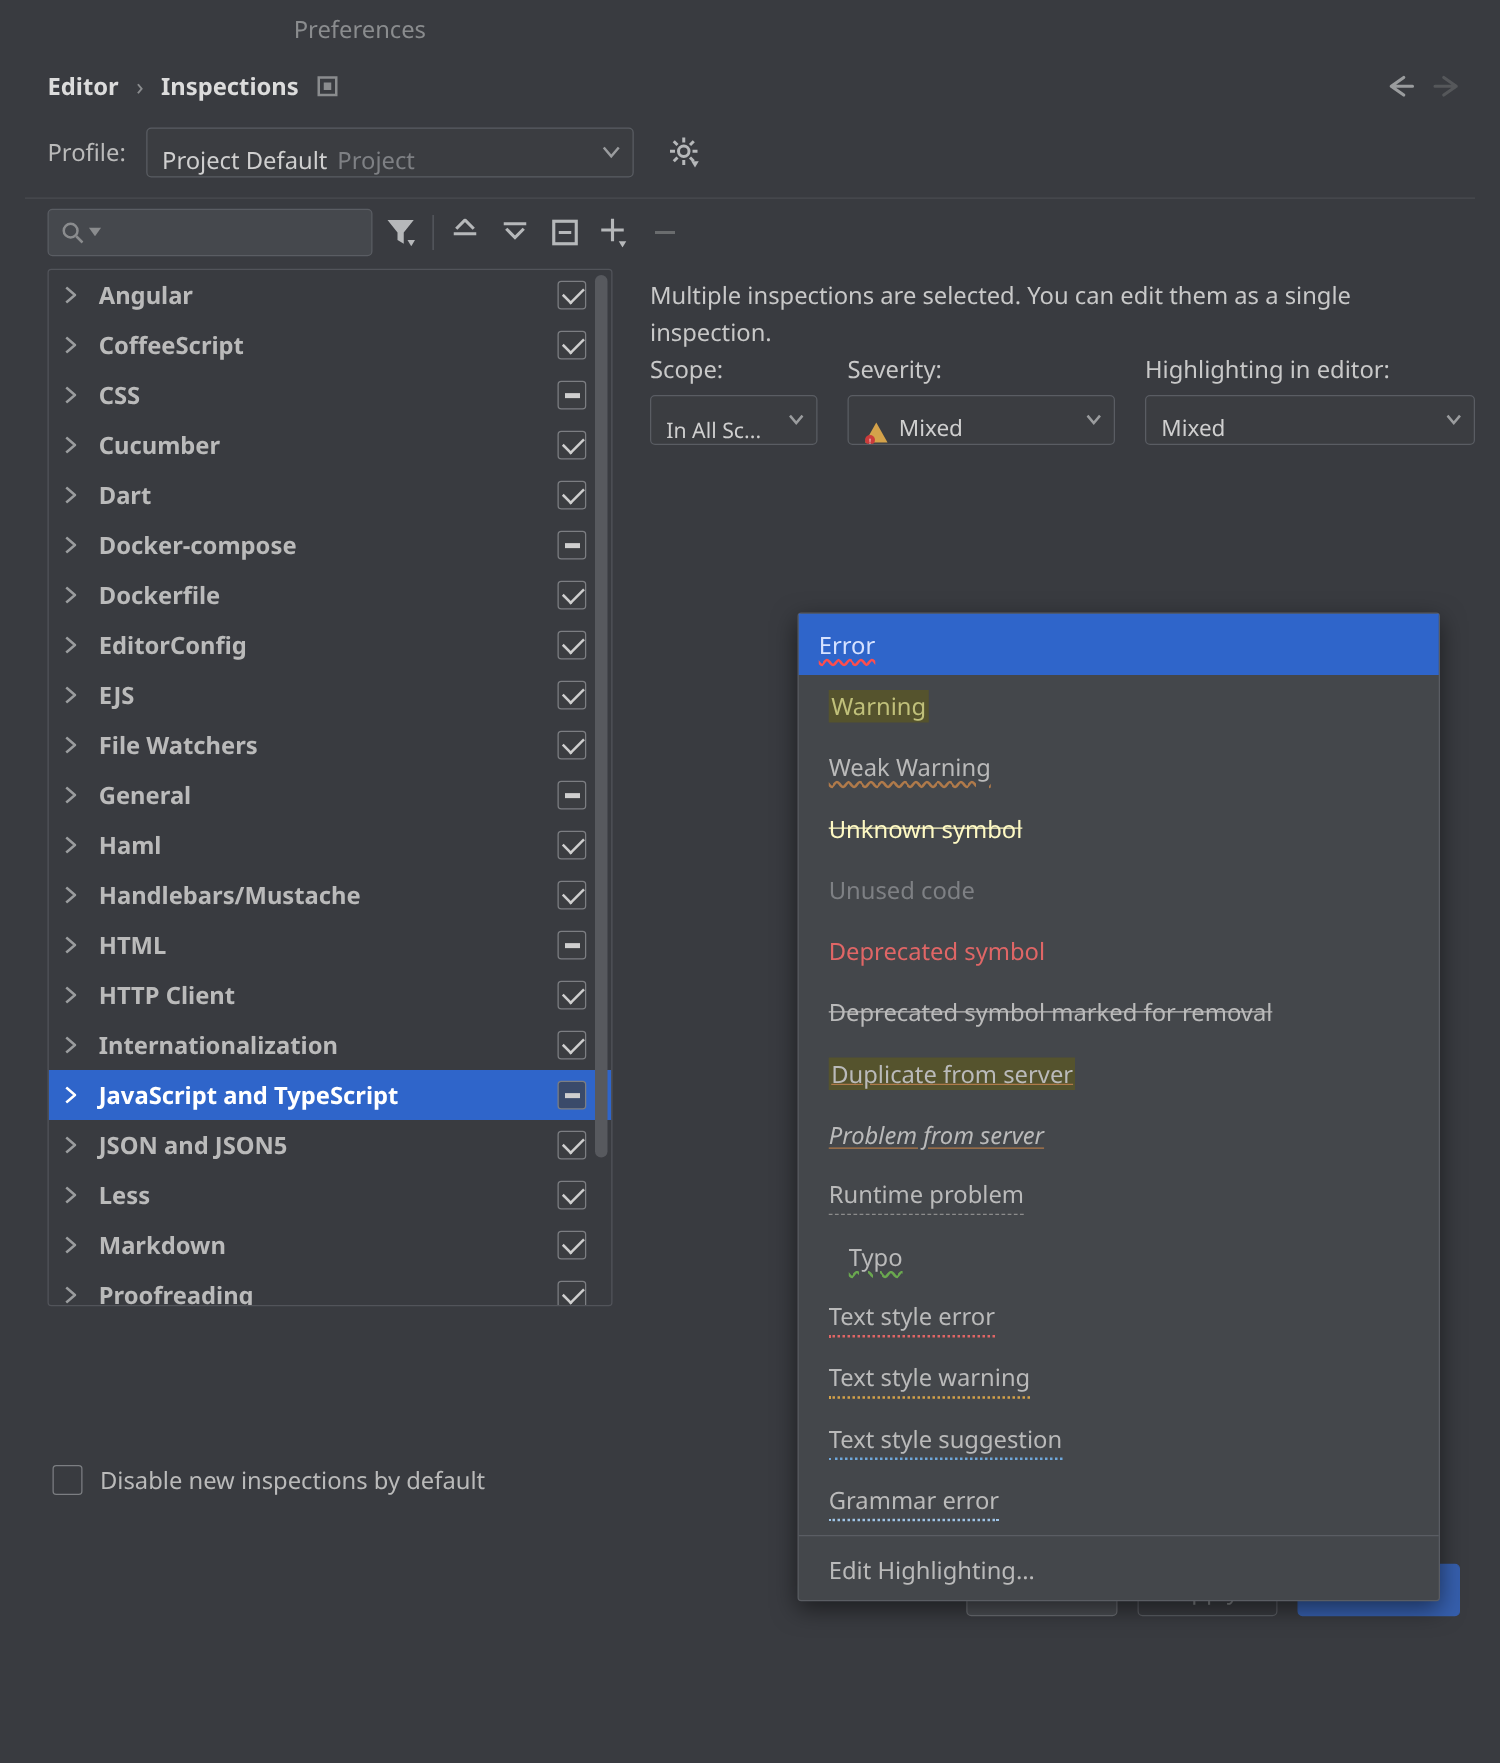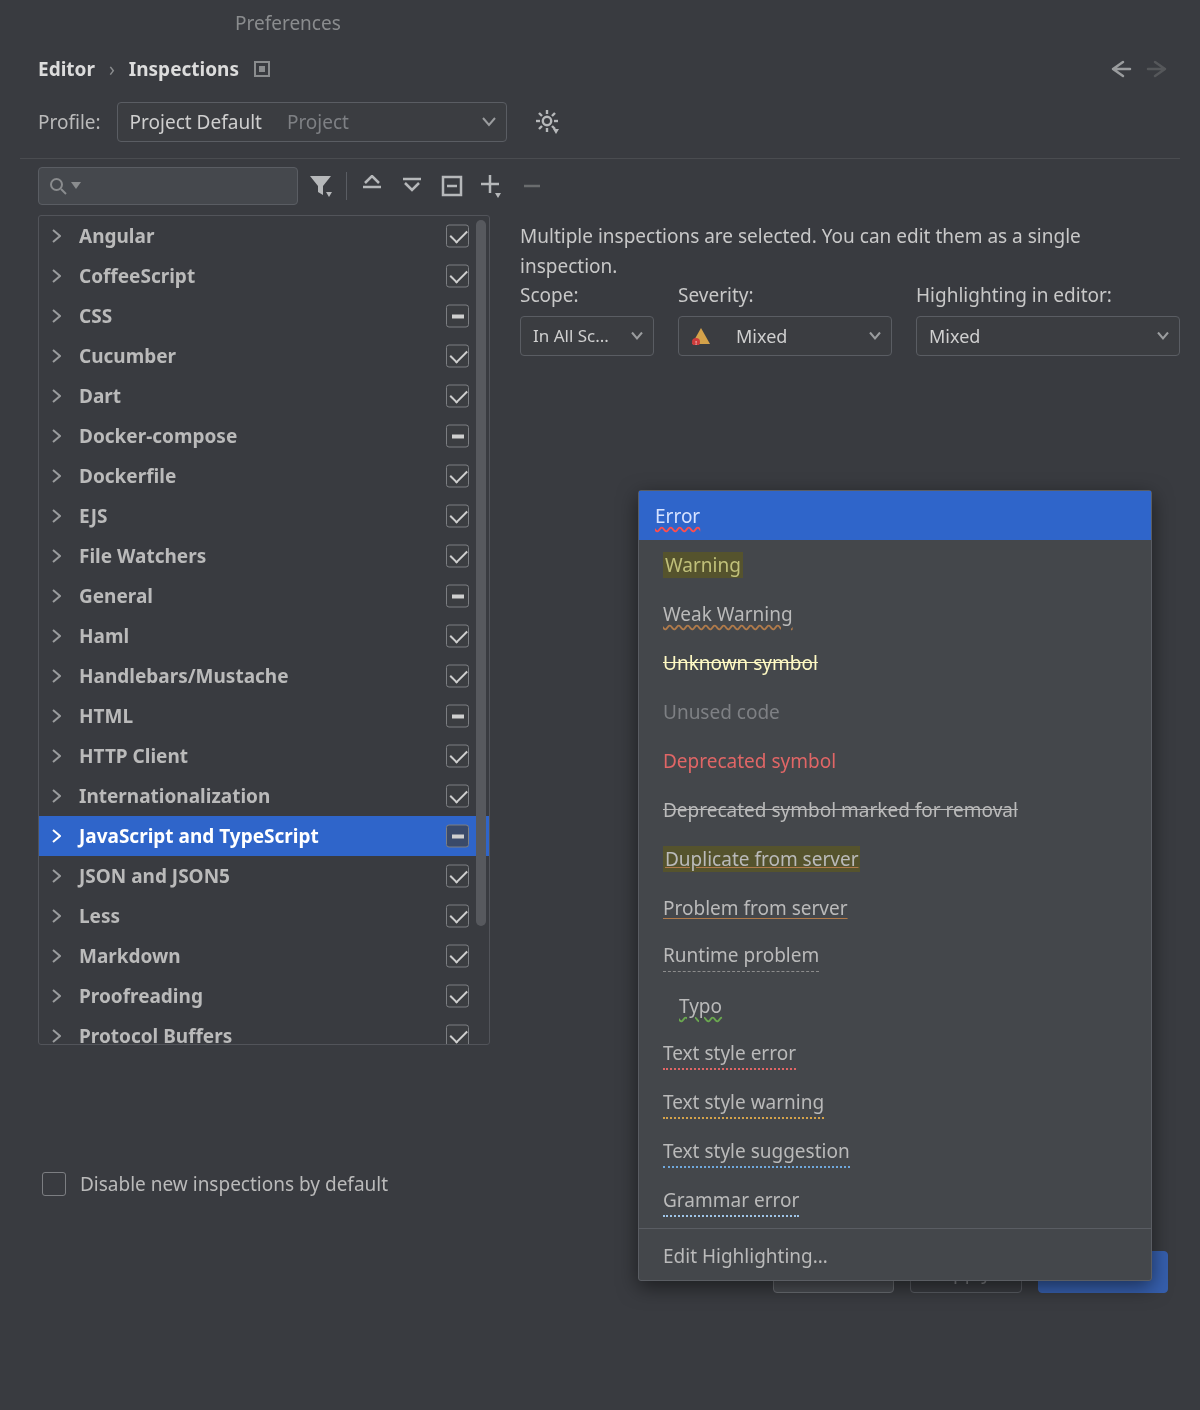--- a/index.html
+++ b/index.html
@@ -31,21 +31,21 @@
   .breadcrumb .spacer { flex: 1; }
   .nav-arrow { width: 24px; height: 20px; display:flex; align-items:center; justify-content:center; }
   .profile-row {
     display: flex;
     align-items: center;
     gap: 16px;
     padding: 0 38px 10px 38px;
   }
   .profile-label { color: #bababa; font-size: 19px; }
   .dropdown {
-    display: flex; align-items: center; gap: 25px;
+    display: flex; align-items: flex-end; gap: 8px;
     height: 40px;
     padding: 0 12px;
     border: 1px solid #5a5d63;
     border-radius: 4px;
     background: #3b3d41;
   }
   .dropdown.profile-dd { width: 390px; justify-content: flex-start; position:relative; }
   .dropdown .dd-arrow { position:absolute; right:10px; top:50%; transform:translateY(-50%); }
   .dd-text { color:#cfcfcf; font-size:19px; }
   .dd-sub { color:#7e8084; font-size:19px; }
@@ -133,21 +133,21 @@
   }
   .sev-error { background:#2f65ca;padding-left:16px; }
   .sev-error span { color:#d6e2ff; text-decoration: underline wavy #ff4d4d; text-underline-offset:4px;}
   .sev-warning span { color:#c0c07a; background:#55532d; padding:0 2px;}
   .sev-weak span { text-decoration: underline wavy #b07a4a; text-underline-offset:4px;}
   .sev-unknown span { text-decoration: line-through; color:#fef9c3;}
   .sev-unused span { color:#7e8084; }
   .sev-deprecated span { color:#e06666; }
   .sev-depr-removal span { text-decoration: line-through; color:#bababa;}
   .sev-dup span { background:#55532d; padding:0 2px; text-decoration: underline; text-decoration-color:#b07a4a;}
-  .sev-problem span { text-decoration: underline; text-decoration-color:#b07a4a; text-underline-offset:3px;}
+  .sev-problem span { text-decoration: underline; text-decoration-color:#b07a4a; text-underline-offset:3px;font-style:italic;}
   .sev-runtime span { border-bottom:1px dashed #8c8c8c; padding-bottom:3px;}
   .sev-typo span { text-decoration: underline wavy #6aa84f; text-underline-offset:4px;margin-left:16px;}
   .sev-tse span { border-bottom:2px dotted #e06666; padding-bottom:2px;}
   .sev-tsw span { border-bottom:2px dotted #d4a24a; padding-bottom:2px;}
   .sev-tss span { border-bottom:2px dotted #6fa8dc; padding-bottom:2px;}
   .sev-grammar span { border-bottom:2px dotted #9fc5e8; padding-bottom:2px;}
   .popup-sep { height:1px; background:#5a5d63; margin:2px 0;}
   .sev-edit span { }
   .disable-row {
     display:flex; align-items:center; gap:14px;
@@ -345,20 +345,29 @@
           </span>
           <span class="row-label">Dockerfile</span>
           <span class="cb checked"></span>
         </div>
         <div class="tree-row">
           <span class="chev">
             <svg width="9" height="14" viewBox="0 0 9 14">
               <path d="M1 1 L8 7 L1 13" stroke="#9a9c9e" stroke-width="2" fill="none"></path>
             </svg>
           </span>
+          <span class="row-label">EditorConfig</span>
+          <span class="cb checked"></span>
+        </div>
+        <div class="tree-row">
+          <span class="chev">
+            <svg width="9" height="14" viewBox="0 0 9 14">
+              <path d="M1 1 L8 7 L1 13" stroke="#9a9c9e" stroke-width="2" fill="none"></path>
+            </svg>
+          </span>
           <span class="row-label">EJS</span>
           <span class="cb checked"></span>
         </div>
         <div class="tree-row">
           <span class="chev">
             <svg width="9" height="14" viewBox="0 0 9 14">
               <path d="M1 1 L8 7 L1 13" stroke="#9a9c9e" stroke-width="2" fill="none"></path>
             </svg>
           </span>
           <span class="row-label">File Watchers</span>

